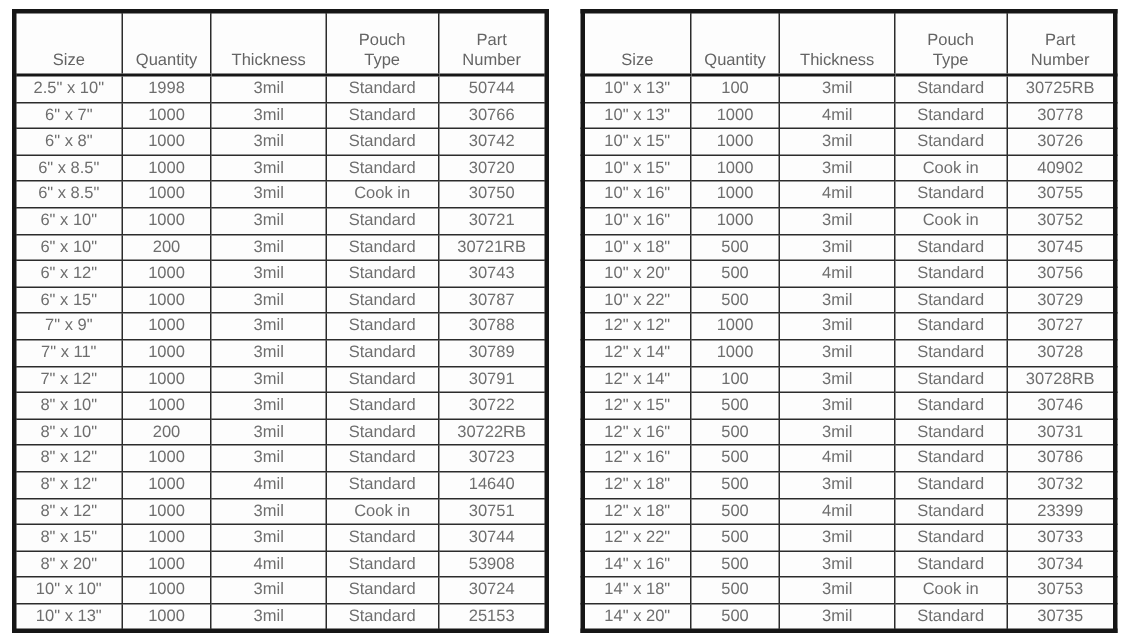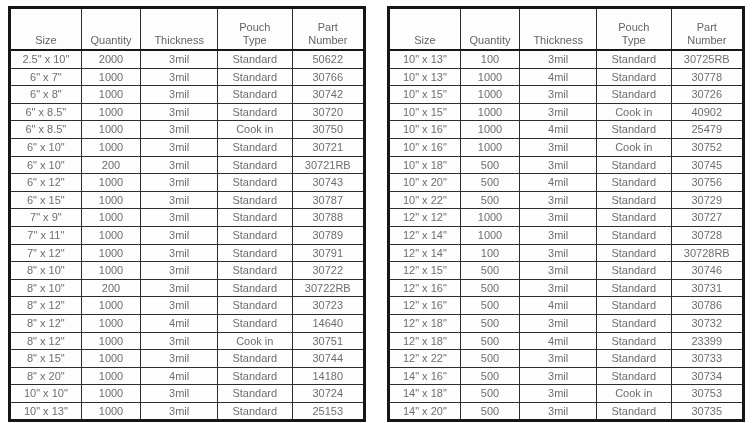--- a/index.html
+++ b/index.html
@@ -99,24 +99,24 @@
             <div class="th-inner">
               <div>Part</div>
               <div>Number</div>
             </div>
           </th>
         </tr>
       </thead>
     <tbody>
         <tr>
           <td>2.5" x 10"</td>
-          <td>2000</td>
-          <td>3mil</td>
-          <td>Standard</td>
-          <td>50622</td>
+          <td>1998</td>
+          <td>3mil</td>
+          <td>Standard</td>
+          <td>50744</td>
         </tr>
         <tr>
           <td>6" x 7"</td>
           <td>1000</td>
           <td>3mil</td>
           <td>Standard</td>
           <td>30766</td>
         </tr>
         <tr>
           <td>6" x 8"</td>
@@ -228,21 +228,21 @@
           <td>1000</td>
           <td>3mil</td>
           <td>Standard</td>
           <td>30744</td>
         </tr>
         <tr>
           <td>8" x 20"</td>
           <td>1000</td>
           <td>4mil</td>
           <td>Standard</td>
-          <td>14180</td>
+          <td>53908</td>
         </tr>
         <tr>
           <td>10" x 10"</td>
           <td>1000</td>
           <td>3mil</td>
           <td>Standard</td>
           <td>30724</td>
         </tr>
         <tr>
           <td>10" x 13"</td>
@@ -320,21 +320,21 @@
           <td>1000</td>
           <td>3mil</td>
           <td>Cook in</td>
           <td>40902</td>
         </tr>
         <tr>
           <td>10" x 16"</td>
           <td>1000</td>
           <td>4mil</td>
           <td>Standard</td>
-          <td>25479</td>
+          <td>30755</td>
         </tr>
         <tr>
           <td>10" x 16"</td>
           <td>1000</td>
           <td>3mil</td>
           <td>Cook in</td>
           <td>30752</td>
         </tr>
         <tr>
           <td>10" x 18"</td>

